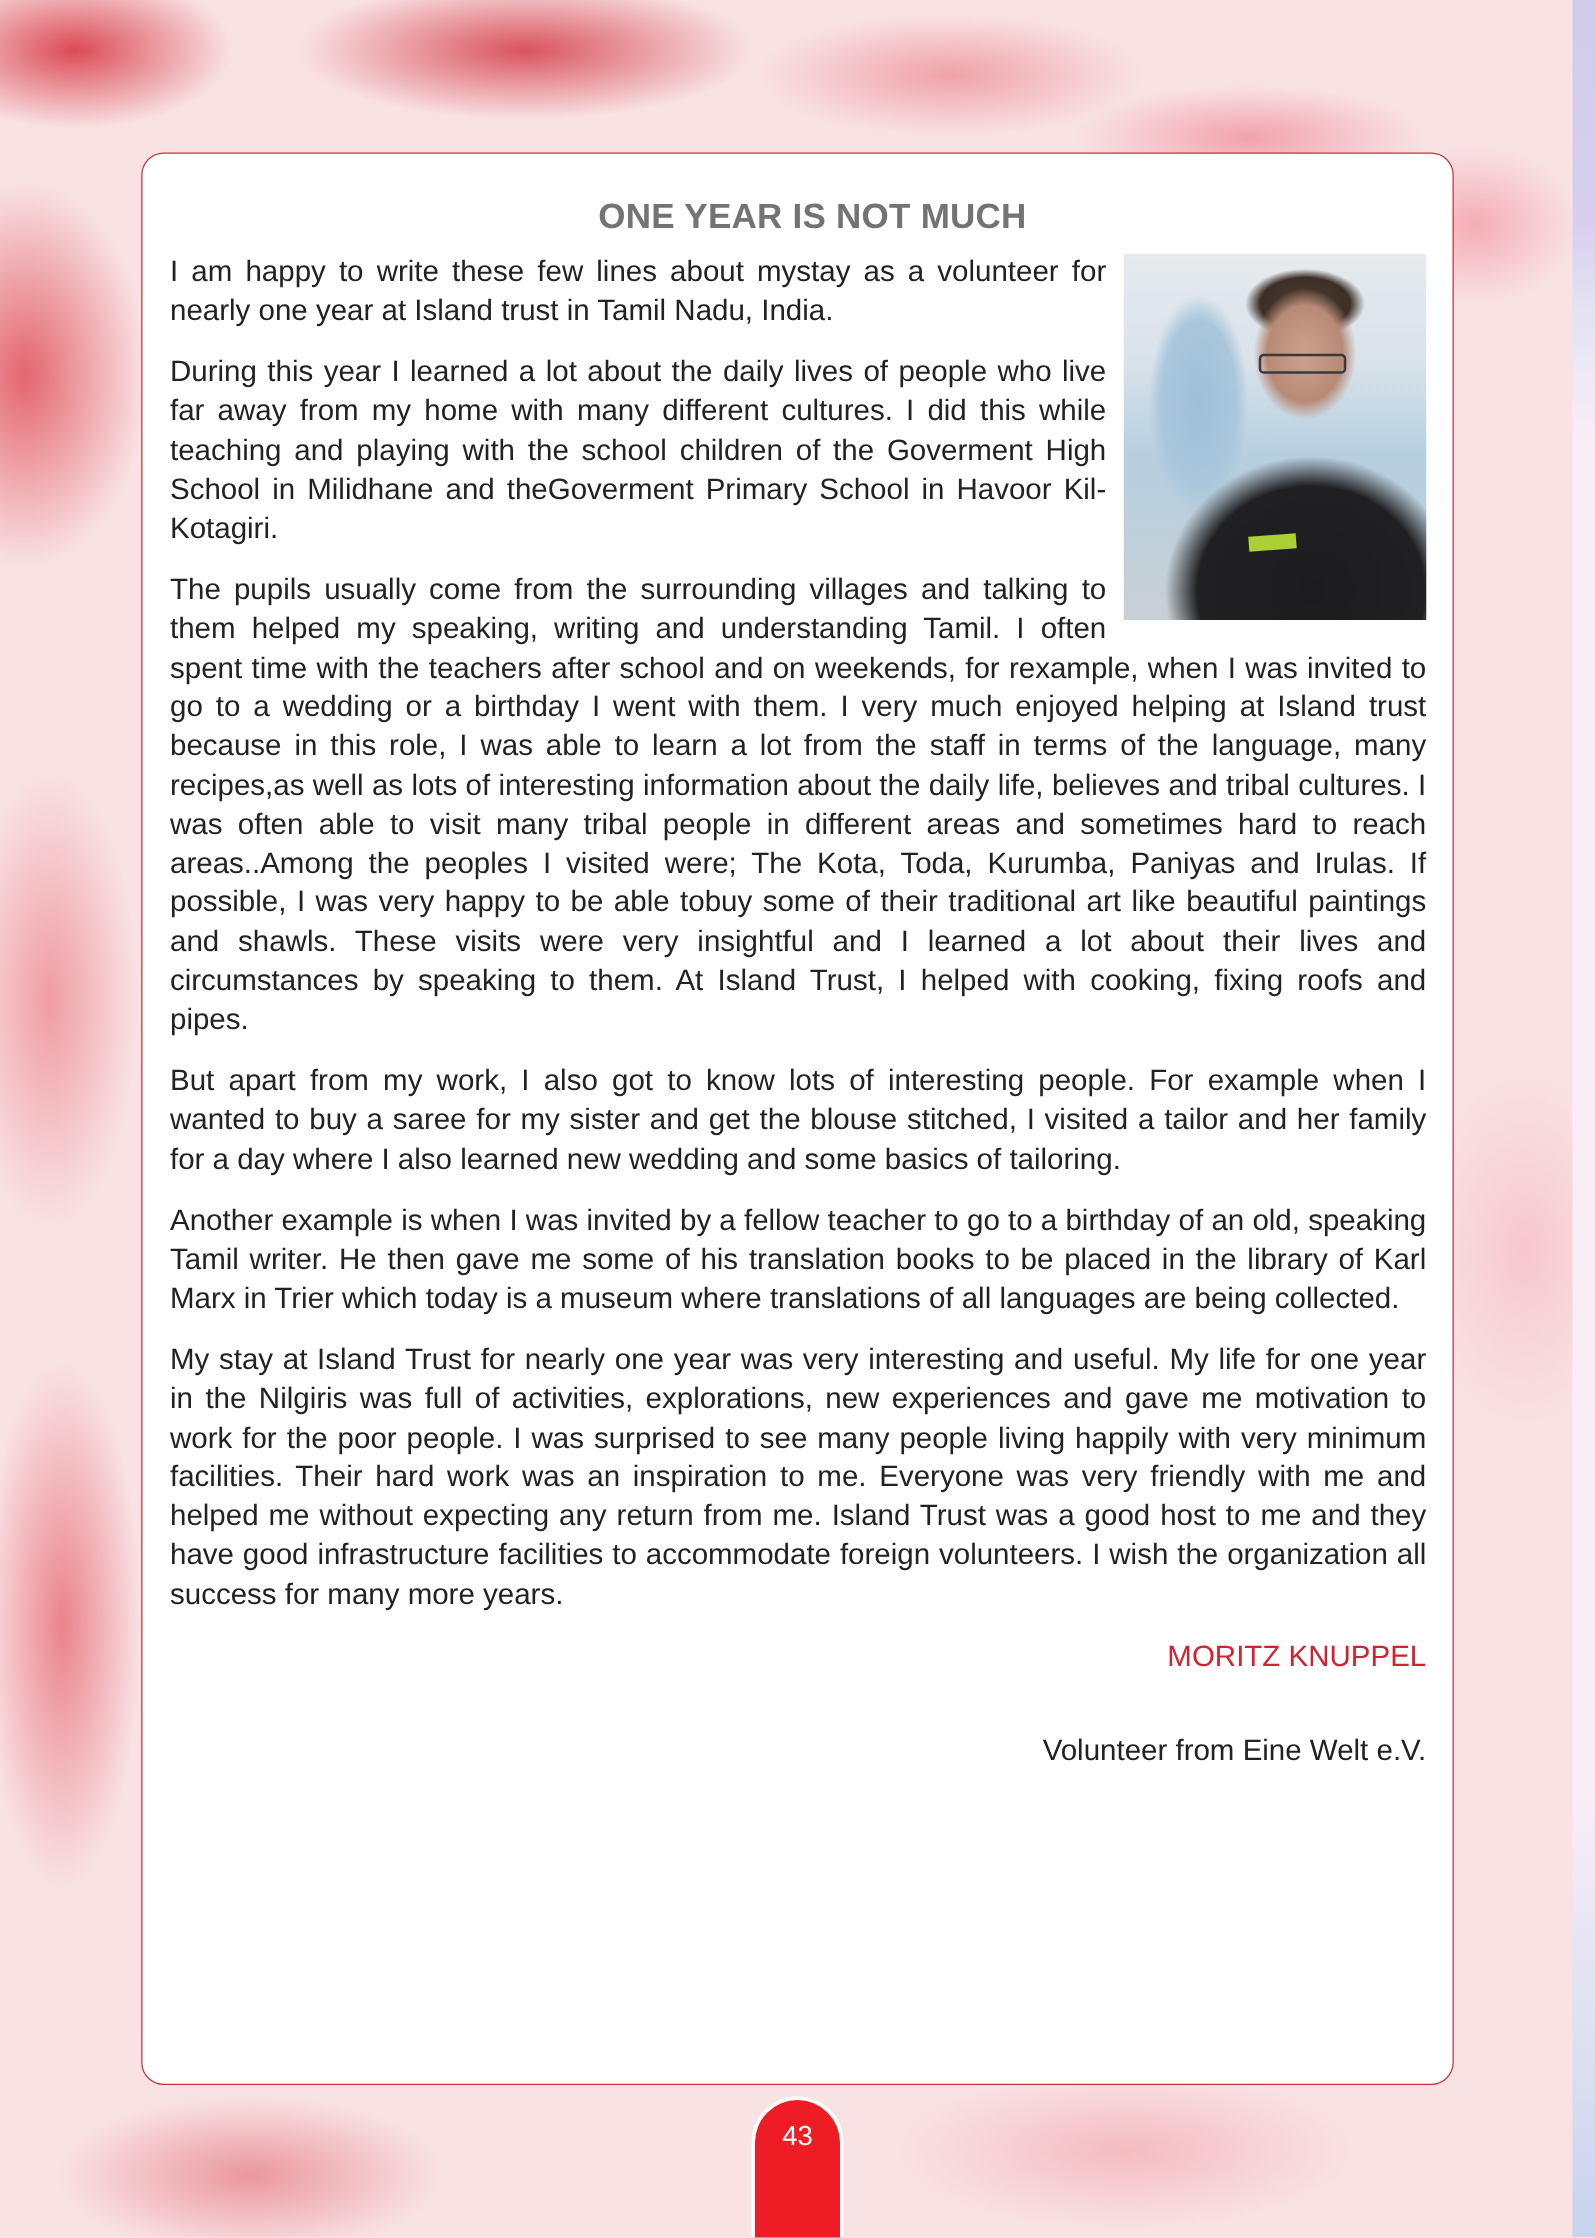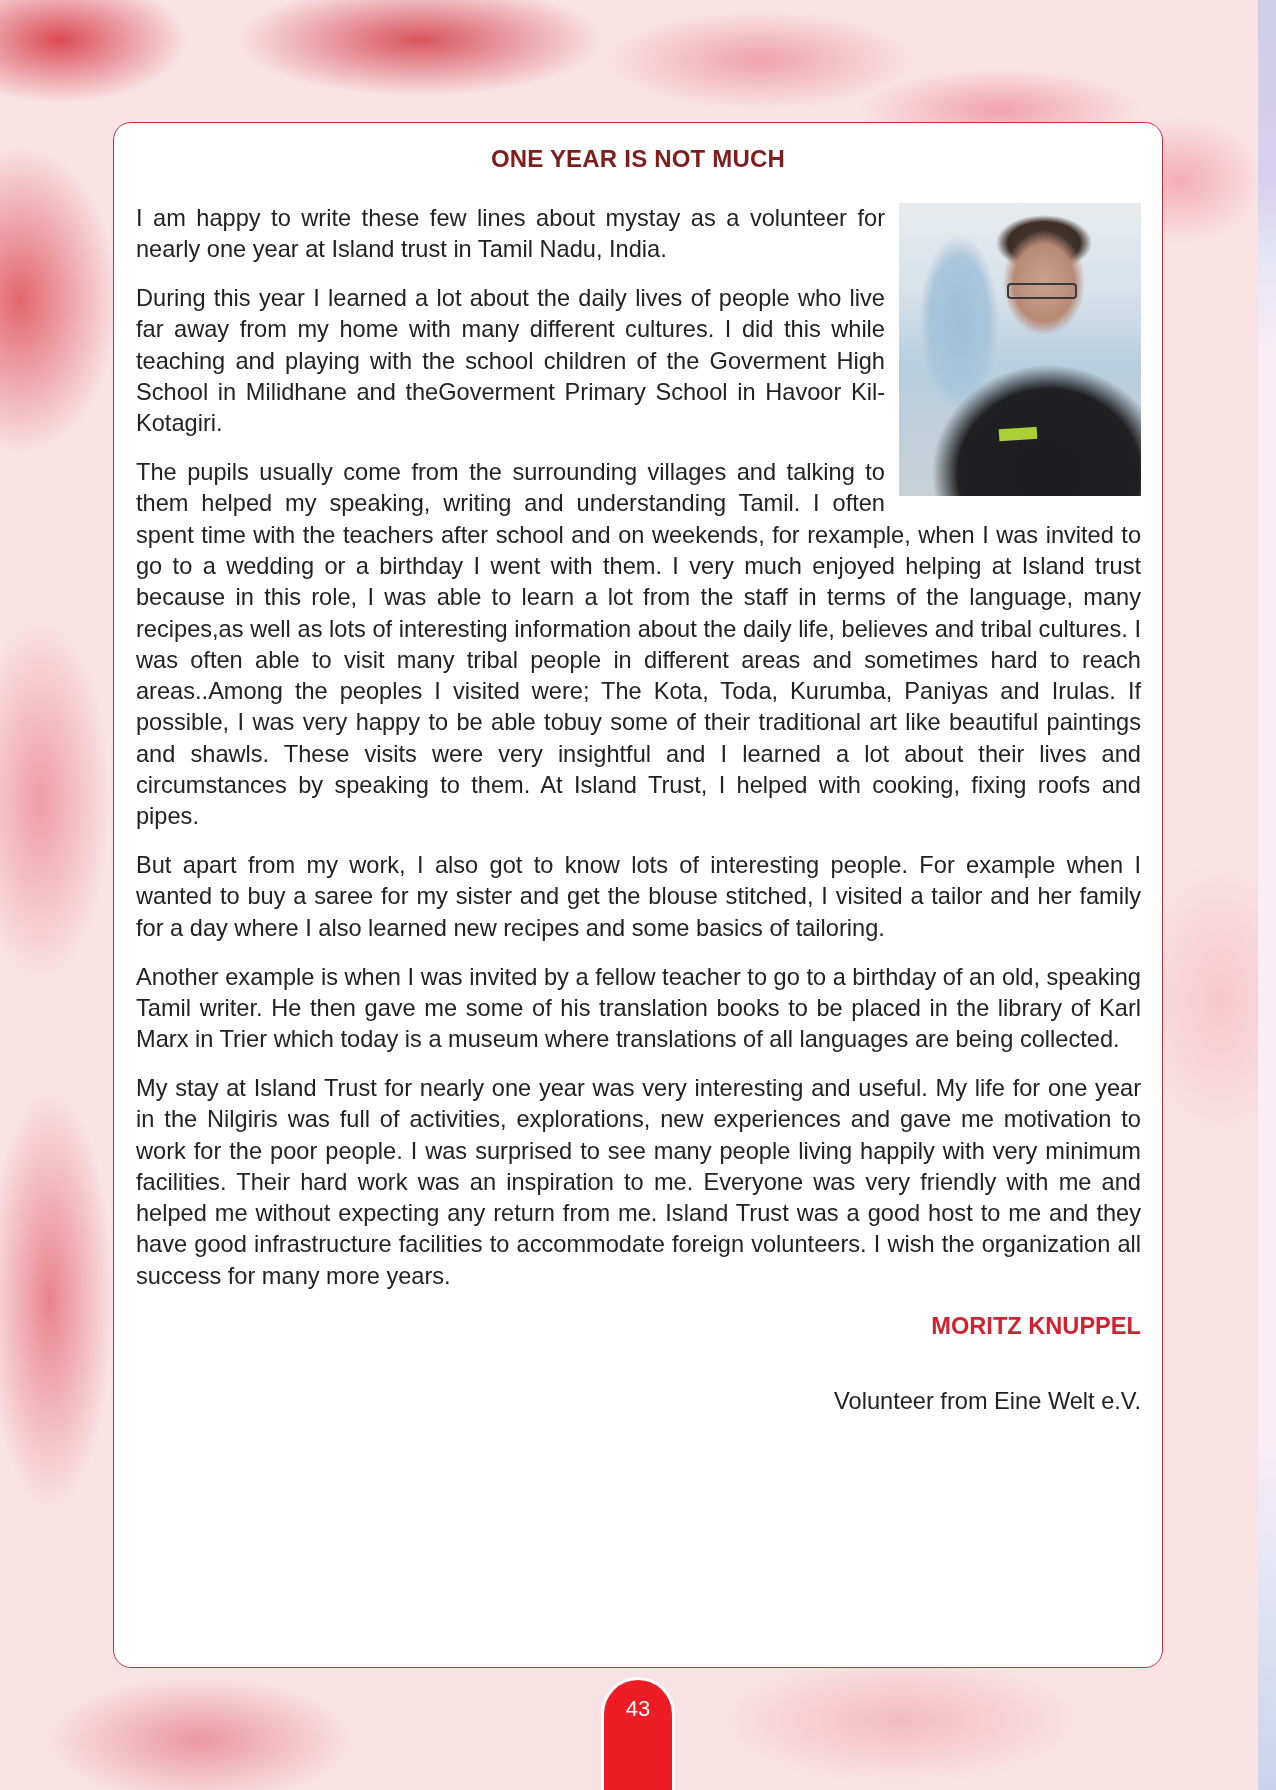--- a/index.html
+++ b/index.html
@@ -27,22 +27,22 @@
   .side-strip {
     position:absolute; left:1258px; top:0; width:18px; height:1790px;
     background:linear-gradient(to bottom, #cfcde8 0%, #d8cff0 10%, #e4e4f2 14%, #f9eef6 20%, #f9eef6 80%, #dfe2f2 90%, #c9d3ee 100%);
   }
   .card {
     position:absolute; left:113px; top:122px; width:1048px; height:1544px;
     background:#ffffff; border:1px solid #c8323a; border-radius:18px;
   }
   .title {
     position:absolute; left:0; top:22px; width:100%; text-align:center;
-    font-size:24px; font-weight:bold; color:#7f1d1d; letter-spacing:0.2px;
-    margin:0;
+    font-size:28px; font-weight:bold; color:#737373; letter-spacing:0.2px;
+    margin:12px;
   }
   .content {
     position:absolute; left:22px; top:80px; width:1005px;
     font-size:23.6px; line-height:31.3px; color:#222222;
     text-align:justify;
   }
   .content p { margin:0 0 17.5px 0; }
   .photo {
     float:right; width:242px; height:293px; margin:0 0 6px 14px;
     position:relative; overflow:hidden;
@@ -57,21 +57,21 @@
     position:absolute; left:108px; top:80px; width:70px; height:16px;
     border:2px solid #3a3a3c; border-radius:4px; box-sizing:border-box;
   }
   .photo .shirt-print {
     position:absolute; left:100px; top:225px; width:38px; height:12px;
     background:#b9e23a; opacity:0.9; transform:rotate(-4deg);
   }
   .signature {
     clear:both; text-align:right; margin-top:19px;
   }
-  .sig-name { font-weight:bold; color:#d1232f; font-size:23.6px; line-height:31px; }
+  .sig-name { font-weight:normal; color:#d1232f; font-size:23.6px; line-height:31px; }
   .sig-role { color:#222222; font-size:23.6px; line-height:31px;margin-top:44px; }
   .page-badge {
     position:absolute; left:601px; top:1677px; width:74px; height:130px;
     background:#ee1c25; border:3px solid #ffffff; border-bottom:none;
     border-radius:37px 37px 0 0; box-sizing:border-box;
     color:#ffffff; font-size:22px; text-align:center; padding-top:16px;
   }
 </style>
 </head>
 <body>
@@ -83,21 +83,21 @@
   <h1 class="title">ONE YEAR IS NOT MUCH</h1>
 
   <div class="content">
     <div class="photo" title="Portrait of a young man with glasses in a black t-shirt">
       <div class="glasses"></div>
       <div class="shirt-print"></div>
     </div>
     <p>I am happy to write these few lines about mystay as a volunteer for nearly one year at Island trust in Tamil Nadu, India.</p>
     <p>During this year I learned a lot about the daily lives of people who live far away from my home with many different cultures. I did this while teaching and playing with the school children of the Goverment High School in Milidhane and theGoverment Primary School in Havoor Kil-Kotagiri.</p>
     <p>The pupils usually come from the surrounding villages and talking to them helped my speaking, writing and understanding Tamil. I often spent time with the teachers after school and on weekends, for rexample, when I was invited to go to a wedding or a birthday I went  with them. I very much enjoyed helping at Island trust because in this role, I was able to learn a lot from the staff in terms of the language, many recipes,as well as lots of interesting information about the daily life, believes and tribal cultures. I was often able to visit many tribal people in different areas and sometimes hard to reach areas..Among the peoples I visited were; The Kota, Toda, Kurumba, Paniyas and Irulas. If possible, I was very happy to be able tobuy some of their traditional art like beautiful paintings and shawls. These visits were very insightful and I learned a lot about their lives and circumstances by speaking to them. At Island Trust, I helped with cooking, fixing roofs and pipes.</p>
-    <p>But apart from my work, I also got to know lots of interesting people. For example when I wanted to buy a saree for my sister and get the blouse stitched, I visited a tailor and her family for a day where I also learned new recipes and some basics of tailoring.</p>
+    <p>But apart from my work, I also got to know lots of interesting people. For example when I wanted to buy a saree for my sister and get the blouse stitched, I visited a tailor and her family for a day where I also learned new wedding and some basics of tailoring.</p>
     <p>Another example is when I was invited by a fellow teacher to go to a birthday of an old, speaking Tamil writer. He then gave me some of his translation books to be placed in the library of Karl Marx in Trier which today is a museum where translations of all languages are being collected.</p>
     <p>My stay at Island Trust for nearly one year was very interesting and useful. My life for one year in the Nilgiris was full of activities, explorations, new experiences and gave me motivation to work for the poor people. I was surprised to see many people living happily with very minimum facilities. Their hard work was an inspiration to me. Everyone was very friendly with me and helped me without expecting any return from me. Island Trust was a good host to me and they have good infrastructure facilities to accommodate foreign volunteers. I wish the organization all success for many more years.</p>
 
     <div class="signature">
       <div class="sig-name">MORITZ KNUPPEL</div>
       <div class="sig-role">Volunteer from Eine Welt e.V.</div>
     </div>
   </div>
 </div>
 

